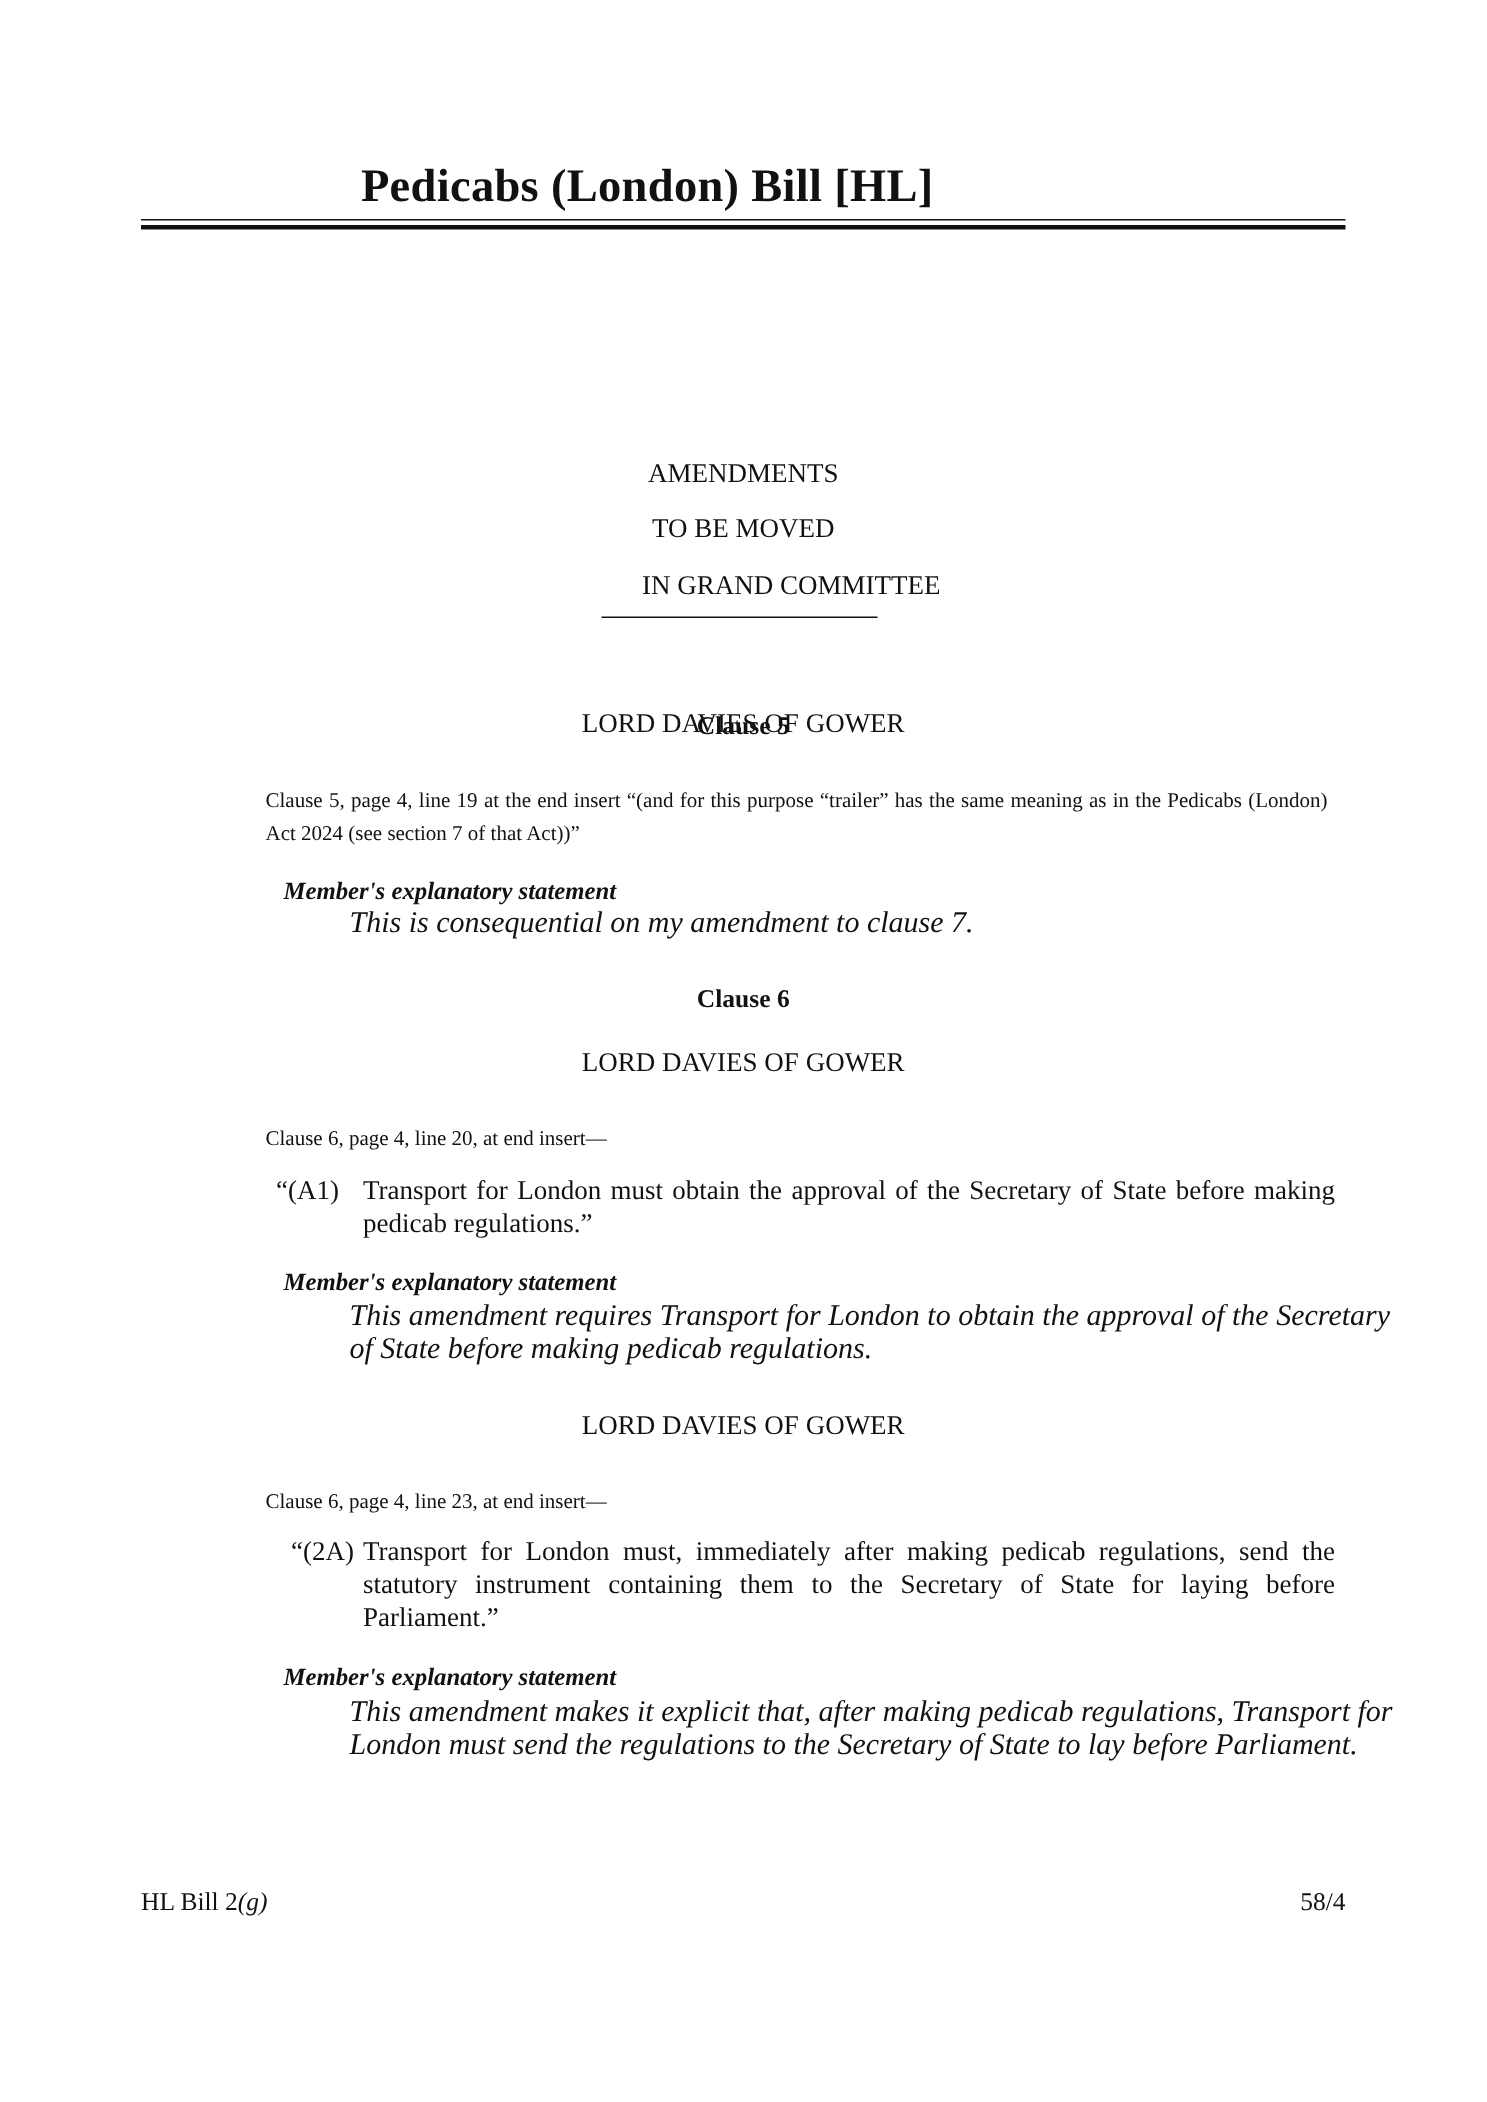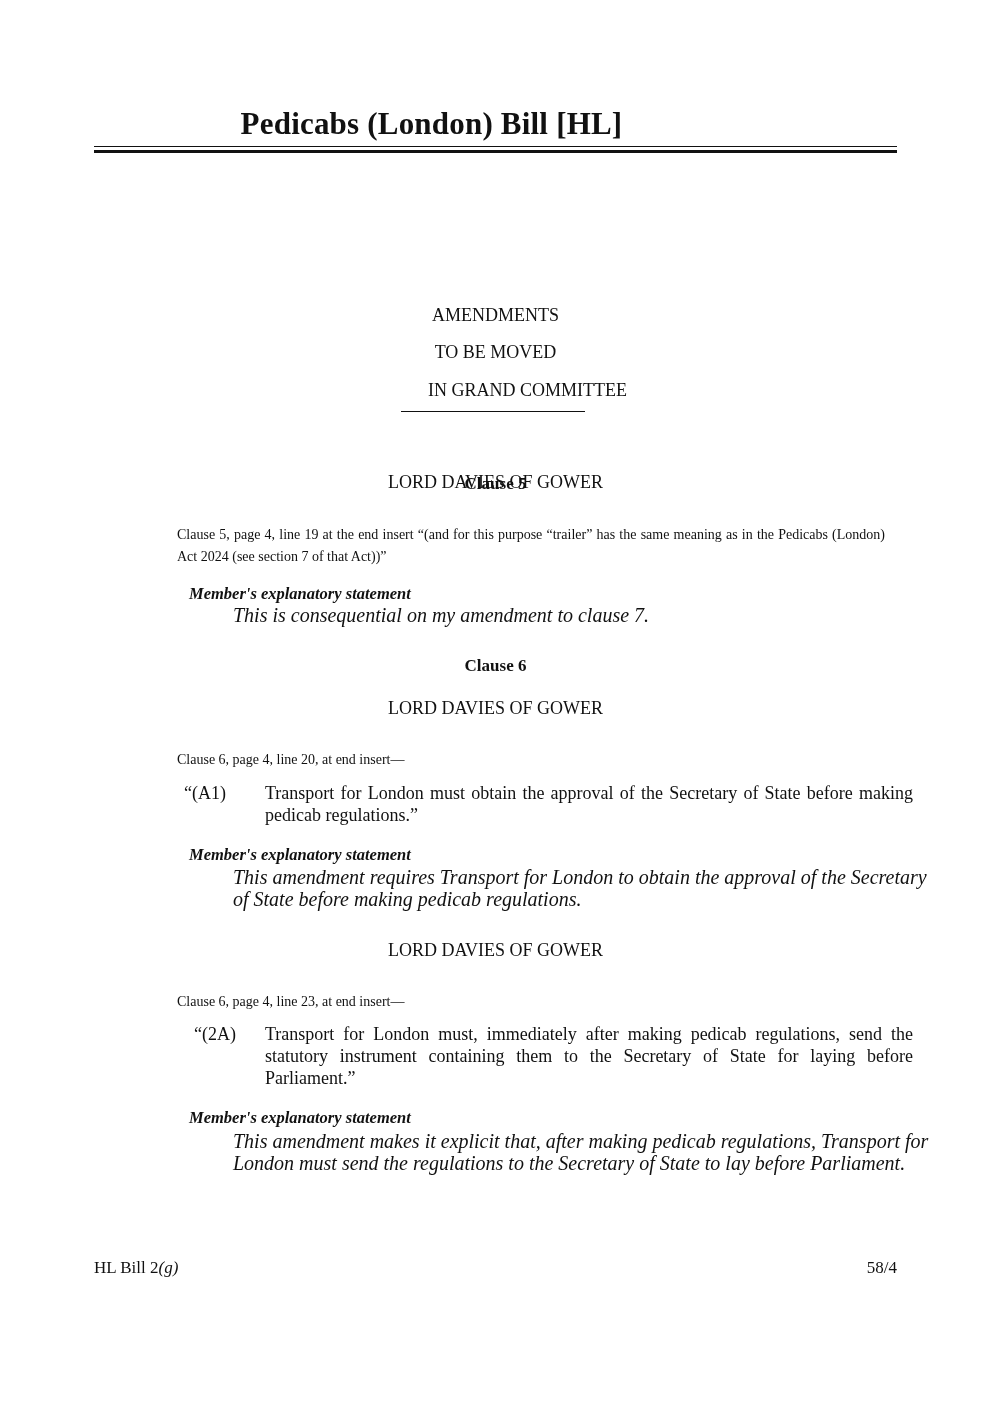--- a/index.html
+++ b/index.html
@@ -9,21 +9,21 @@
   .title { left:0; width:863px; top:106px; text-align:center; font-weight:bold; font-size:31px; letter-spacing:0.2px; }
   .rule1 { left:94px; width:803px; top:146px; height:0; border-top:1px solid #111; }
   .rule2 { left:94px; width:803px; top:150px; height:0; border-top:3px solid #111; }
   .center { left:0; width:991px; text-align:center; font-size:18px; }
   .short-rule { left:401px; width:184px; top:411px; border-top:1px solid #111; }
   .heading { font-weight:bold; font-size:17px; }
   .para { left:177px; width:708px; font-size:14px; line-height:22px; text-align:justify; }
   .stmt-h { left:189px; font-size:16.5px; font-weight:bold; font-style:italic; }
   .stmt { left:189px; width:708px; font-size:20px; font-style:italic; line-height:22px;margin-left:44px; }
   .ins-num { left:184px; font-size:18px; line-height:22px; }
-  .ins-text { left:265px; width:648px; font-size:18px; line-height:22px; text-align:justify; }
+  .ins-text { left:242px; width:648px; font-size:18px; line-height:22px; text-align:justify; }
   .footer { font-size:17px; top:1258px; }
 </style>
 </head>
 <body>
 
 <div class="abs title">Pedicabs (London) Bill [HL]</div>
 <div class="abs rule1"></div>
 <div class="abs rule2"></div>
 
 <div class="abs center" style="top:305px;">AMENDMENTS</div>

